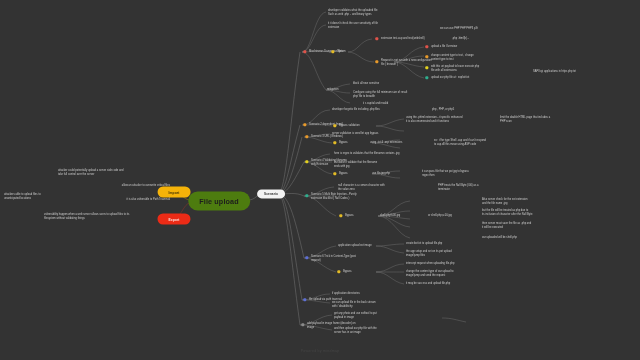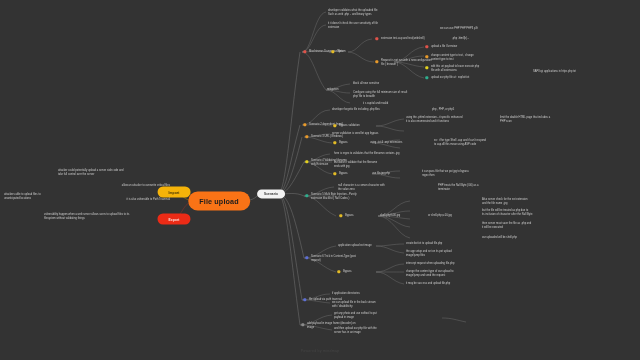--- a/index.html
+++ b/index.html
@@ -19,21 +19,21 @@
     font-size: 2.6px;
     line-height: 1.35;
     letter-spacing: .01em;
     white-space: pre-line;
     transform: translateY(-50%);
   }
 
   
   .root {
     position: absolute;
-    background: #f97316;
+    background: #4d7c0f;
     color: #1d1d1d;
     font-weight: bold;
     font-size: 7.2px;
     padding: 5px 11px;
     border-radius: 11px;
     transform: translate(-50%, -50%);
     white-space: nowrap;
     letter-spacing: .02em;
   }
 

